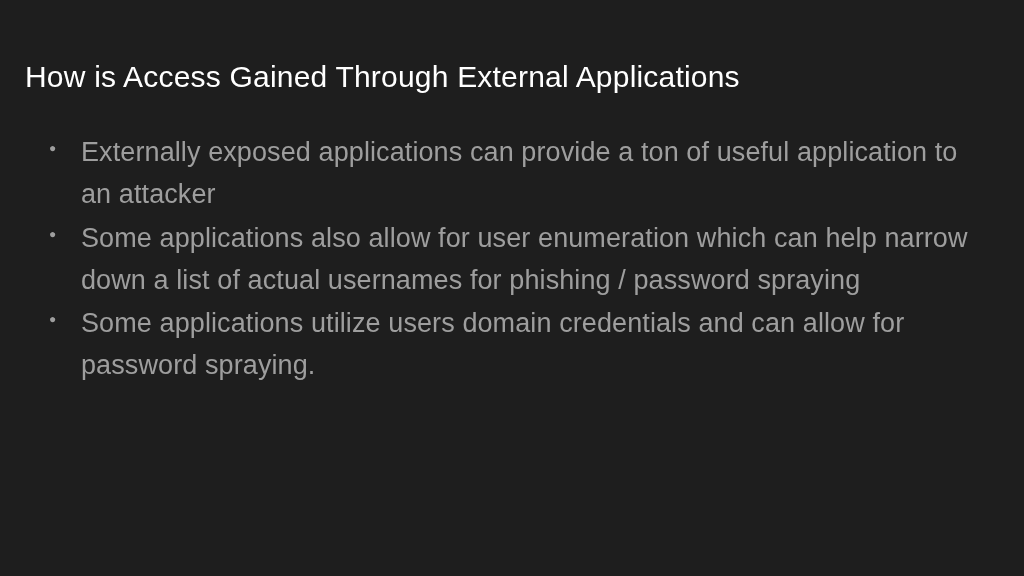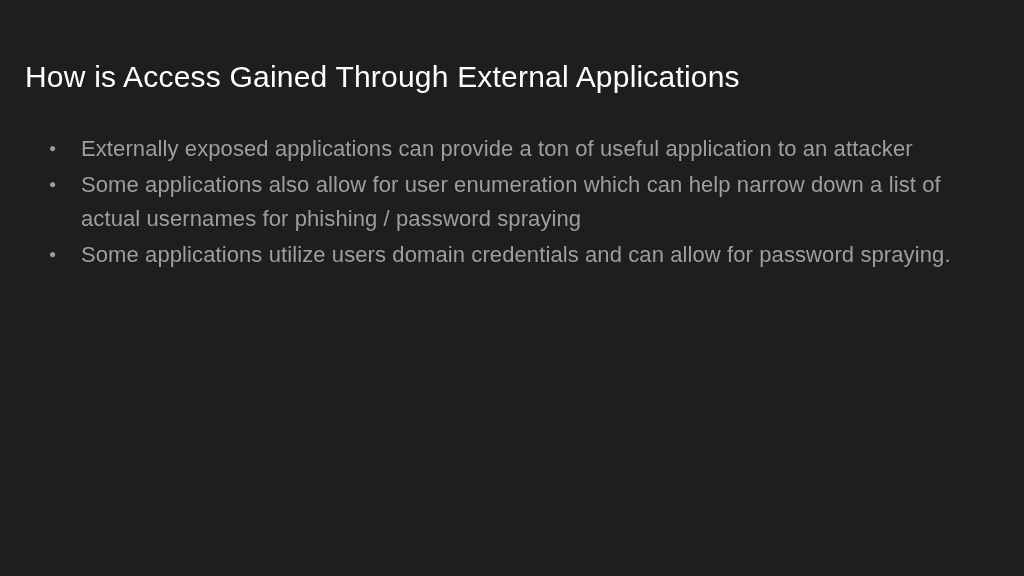--- a/index.html
+++ b/index.html
@@ -26,21 +26,21 @@
       margin-bottom: 38px;
       letter-spacing: 0.2px;
     }
     ul.bullets {
       list-style: none;
       padding-left: 24px;
     }
     ul.bullets li {
       position: relative;
       color: #9e9e9e;
-      font-size: 22px;
+      font-size: 27px;
       line-height: 1.55;
       padding-left: 32px;
       margin-bottom: 2px;
       font-weight: 400;
       letter-spacing: 0.1px;
     }
     ul.bullets li::before {
       content: "●";
       position: absolute;
       left: 0;

